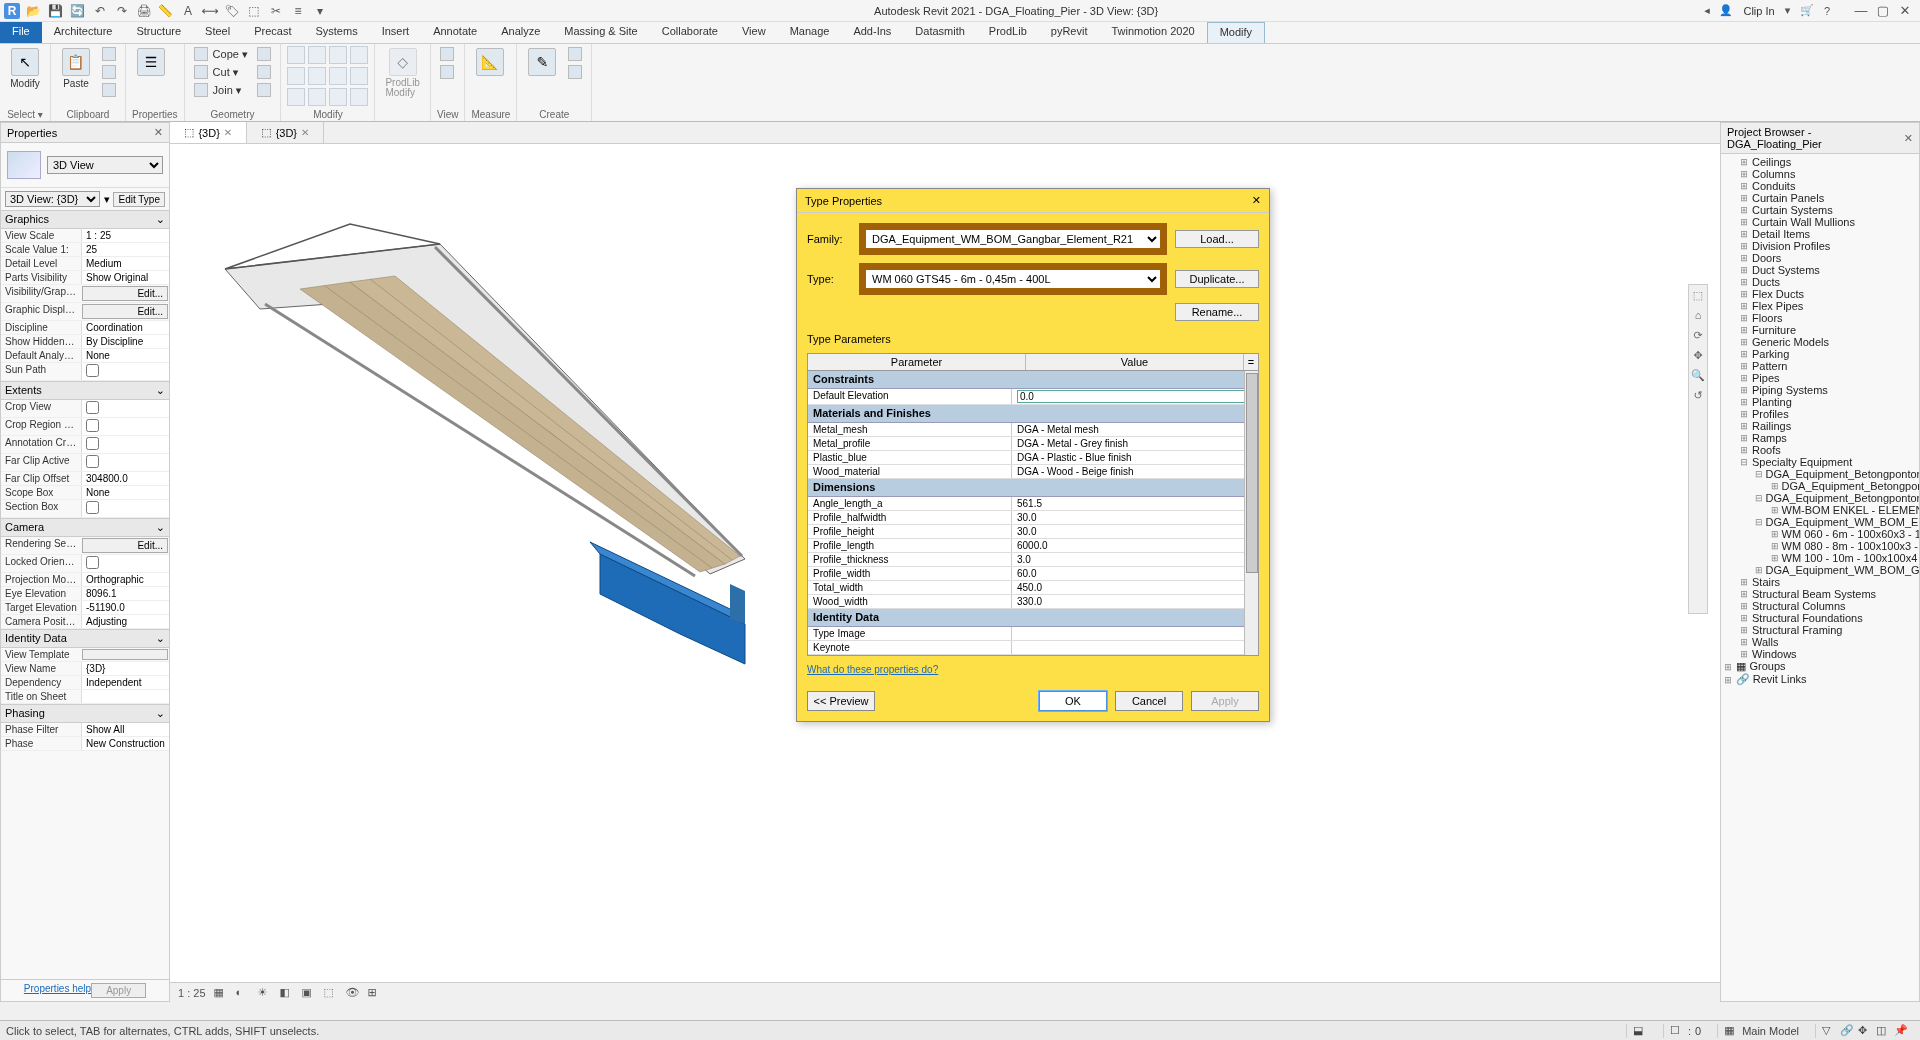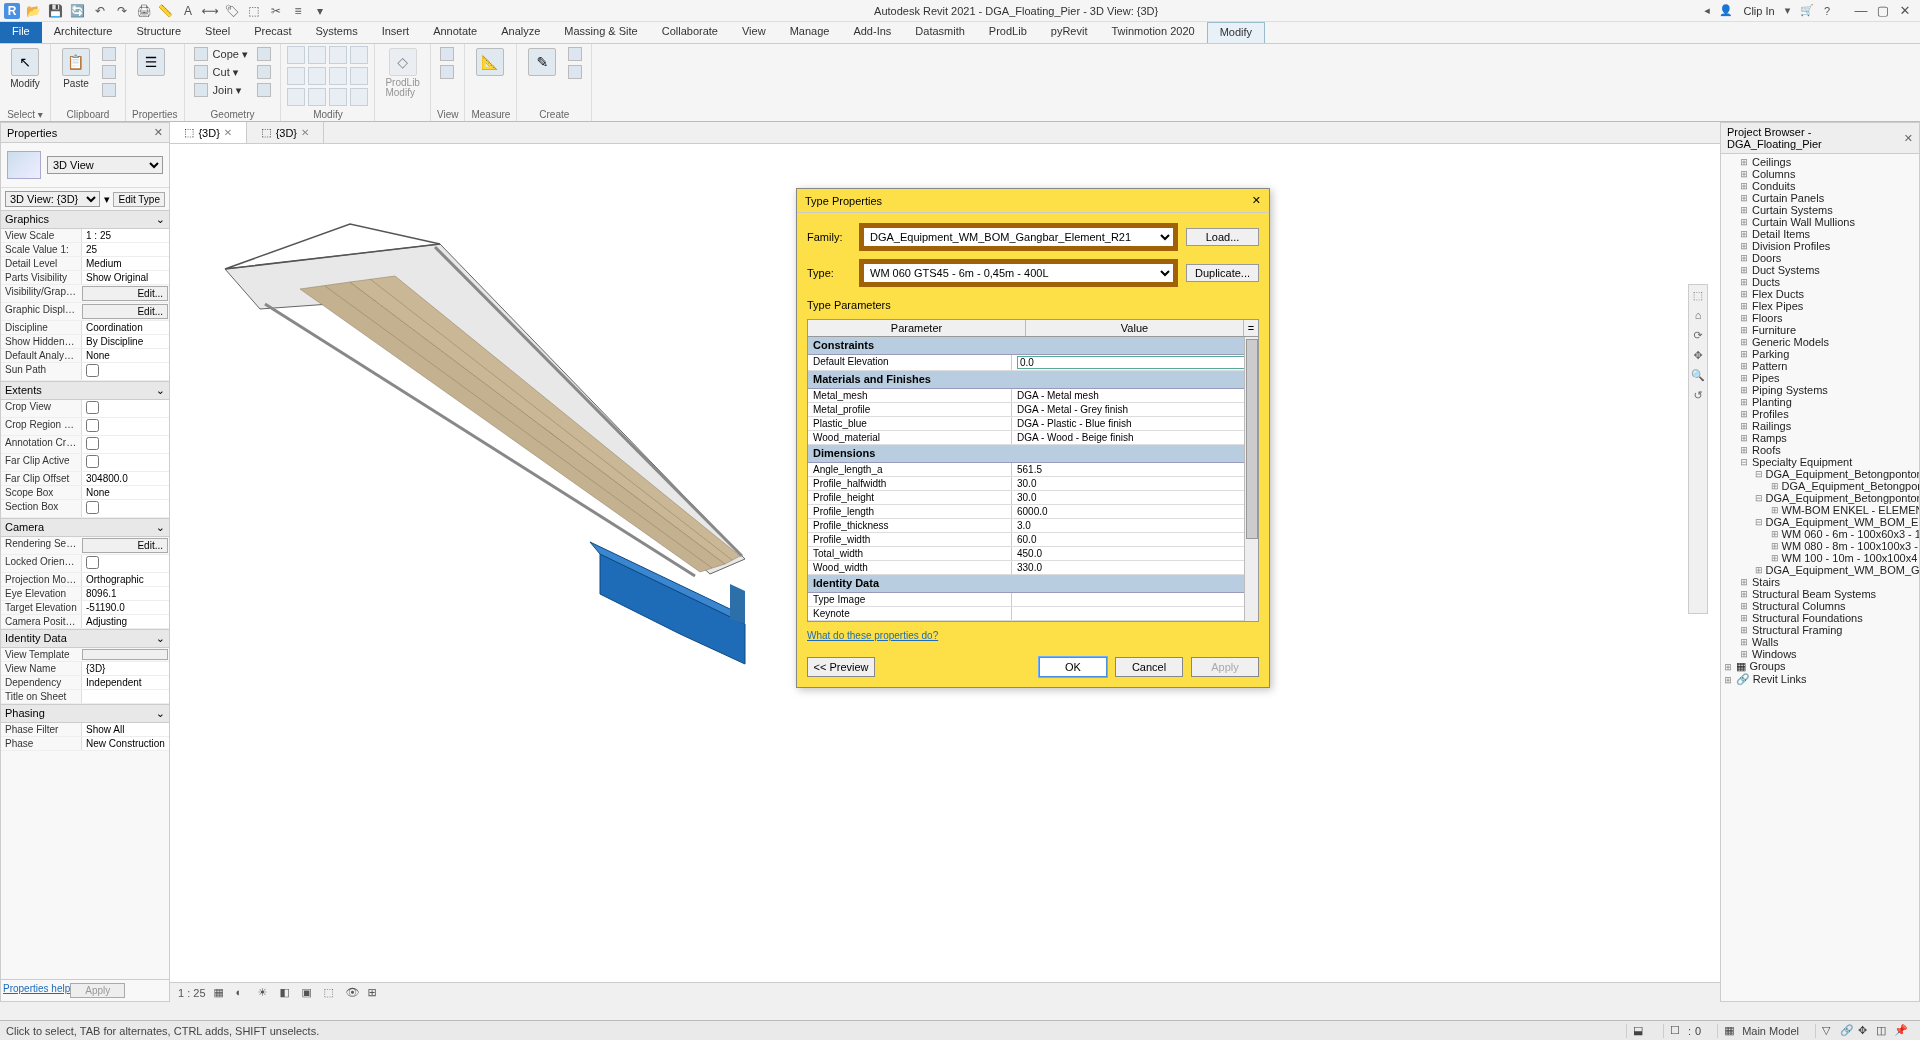--- a/index.html
+++ b/index.html
@@ -48,21 +48,21 @@
 .type-sel select { flex:1; border:1px solid #999; font-size:11px; padding:1px; }
 .viewsel { display:flex; gap:4px; padding:3px 4px; align-items:center; }
 .viewsel select { flex:1; border:1px solid #999; font-size:11px; }
 .viewsel .edit { border:1px solid #aaa; background:#f0f0f0; padding:1px 4px; font-size:10px; }
 .pgroup-hdr { background:#e8e8e8; padding:2px 4px; font-size:10px; border-top:1px solid #ccc; border-bottom:1px solid #ccc; display:flex; justify-content:space-between; }
 .prow { display:flex; border-bottom:1px solid #eee; }
 .prow .pn { width:80px; padding:1px 4px; font-size:10px; color:#333; white-space:nowrap; overflow:hidden; text-overflow:ellipsis; }
 .prow .pv { flex:1; padding:1px 4px; font-size:10px; border-left:1px solid #ddd; background:#fff; white-space:nowrap; overflow:hidden; }
 .prow .pv.btn { text-align:right; background:#f0f0f0; border:1px solid #aaa; margin:1px; }
 .prow .pv input[type=checkbox]{ margin:0; }
-.props-foot { margin-top:auto; display:flex; justify-content:flex-start; padding:3px 2px; border-top:1px solid #ccc; }
+.props-foot { margin-top:auto; display:flex; justify-content:center; padding:3px 2px; border-top:1px solid #ccc; }
 .props-foot a { color:#1e6bb8; text-decoration:underline; font-size:10px; }
 .props-foot button { padding:1px 14px; border:1px solid #aaa; background:#eee; font-size:10px; color:#999; }
 
 
 .center { flex:1; display:flex; flex-direction:column; background:#fff; }
 .viewtabs { height:22px; background:#f0f0f0; display:flex; border-bottom:1px solid #ccc; }
 .viewtabs .vt { padding:3px 14px; border-right:1px solid #ccc; display:flex; align-items:center; gap:4px; font-size:11px; }
 .viewtabs .vt.active { background:#fff; }
 .viewtabs .vt .x { color:#888; font-size:10px; }
 .viewport { flex:1; position:relative; background:#fff; }
@@ -75,22 +75,22 @@
 
 .vcbar { height:20px; background:#f0f0f0; border-top:1px solid #ccc; display:flex; align-items:center; gap:8px; padding:0 8px; font-size:10px; color:#555; }
 .vcbar span.ic { width:14px; height:14px; display:inline-block; }
 
 
 .dialog { position:absolute; left:796px; top:188px; width:474px; background:#fde047; border:1px solid #888; box-shadow:2px 2px 8px rgba(0,0,0,.25); }
 .dlg-title { padding:5px 8px; display:flex; justify-content:space-between; align-items:center; font-size:11px; border-bottom:1px solid #ccc; }
 .dlg-body { padding:10px 10px 8px; display:flex; flex-direction:column; gap:8px; }
 .dlg-row { display:flex; align-items:center; gap:8px; }
 .dlg-row label { width:44px; font-size:11px; }
-.dlg-row select { flex:1; border:5px solid #a16207; padding:2px; font-size:11px; background:#fff; }
-.dlg-row button { width:73px; padding:2px 0; border:1px solid #999; background:#f0f0f0; font-size:11px; }
+.dlg-row select { flex:1; border:7px solid #a16207; padding:2px; font-size:11px; background:#fff; }
+.dlg-row button { width:84px; padding:2px 0; border:1px solid #999; background:#f0f0f0; font-size:11px; }
 .tp-lbl { font-size:11px; margin-top:4px; }
 .tp-tbl { border:1px solid #999; }
 .tp-head { display:flex; background:#f0f0f0; border-bottom:1px solid #999; }
 .tp-head div { flex:1; text-align:center; padding:2px; font-size:11px; border-right:1px solid #bbb; }
 .tp-scroll { max-height:288px; overflow:hidden; position:relative; }
 .tp-grp { background:#b8cde0; padding:2px 5px; font-size:10px; font-weight:bold; border-bottom:1px solid #99b; display:flex; justify-content:space-between; }
 .tp-r { display:flex; border-bottom:1px solid #ddd; background:#fff; }
 .tp-r div { padding:1px 5px; font-size:10px; }
 .tp-r .pn { width:204px; border-right:1px solid #ccc; }
 .tp-r .pv { flex:1; }
@@ -731,20 +731,23 @@
     <div class="dlg-row">
       <label>Family:</label>
       <select><option>DGA_Equipment_WM_BOM_Gangbar_Element_R21</option></select>
       <button>Load...</button>
     </div>
     <div class="dlg-row">
       <label>Type:</label>
       <select><option>WM 060 GTS45 - 6m - 0,45m - 400L</option></select>
       <button>Duplicate...</button>
     </div>
+    <div class="dlg-row" style="justify-content:flex-end">
+      <button>Rename...</button>
+    </div>
     <div class="tp-lbl">Type Parameters</div>
     <div class="tp-tbl">
       <div class="tp-head">
         <div>Parameter</div>
         <div>Value</div>
         <div style="flex:0 0 14px;border:none">=</div>
       </div>
       <div class="tp-scroll" id="tpbody">
         <div class="tp-grp">
             <span>Constraints</span>

